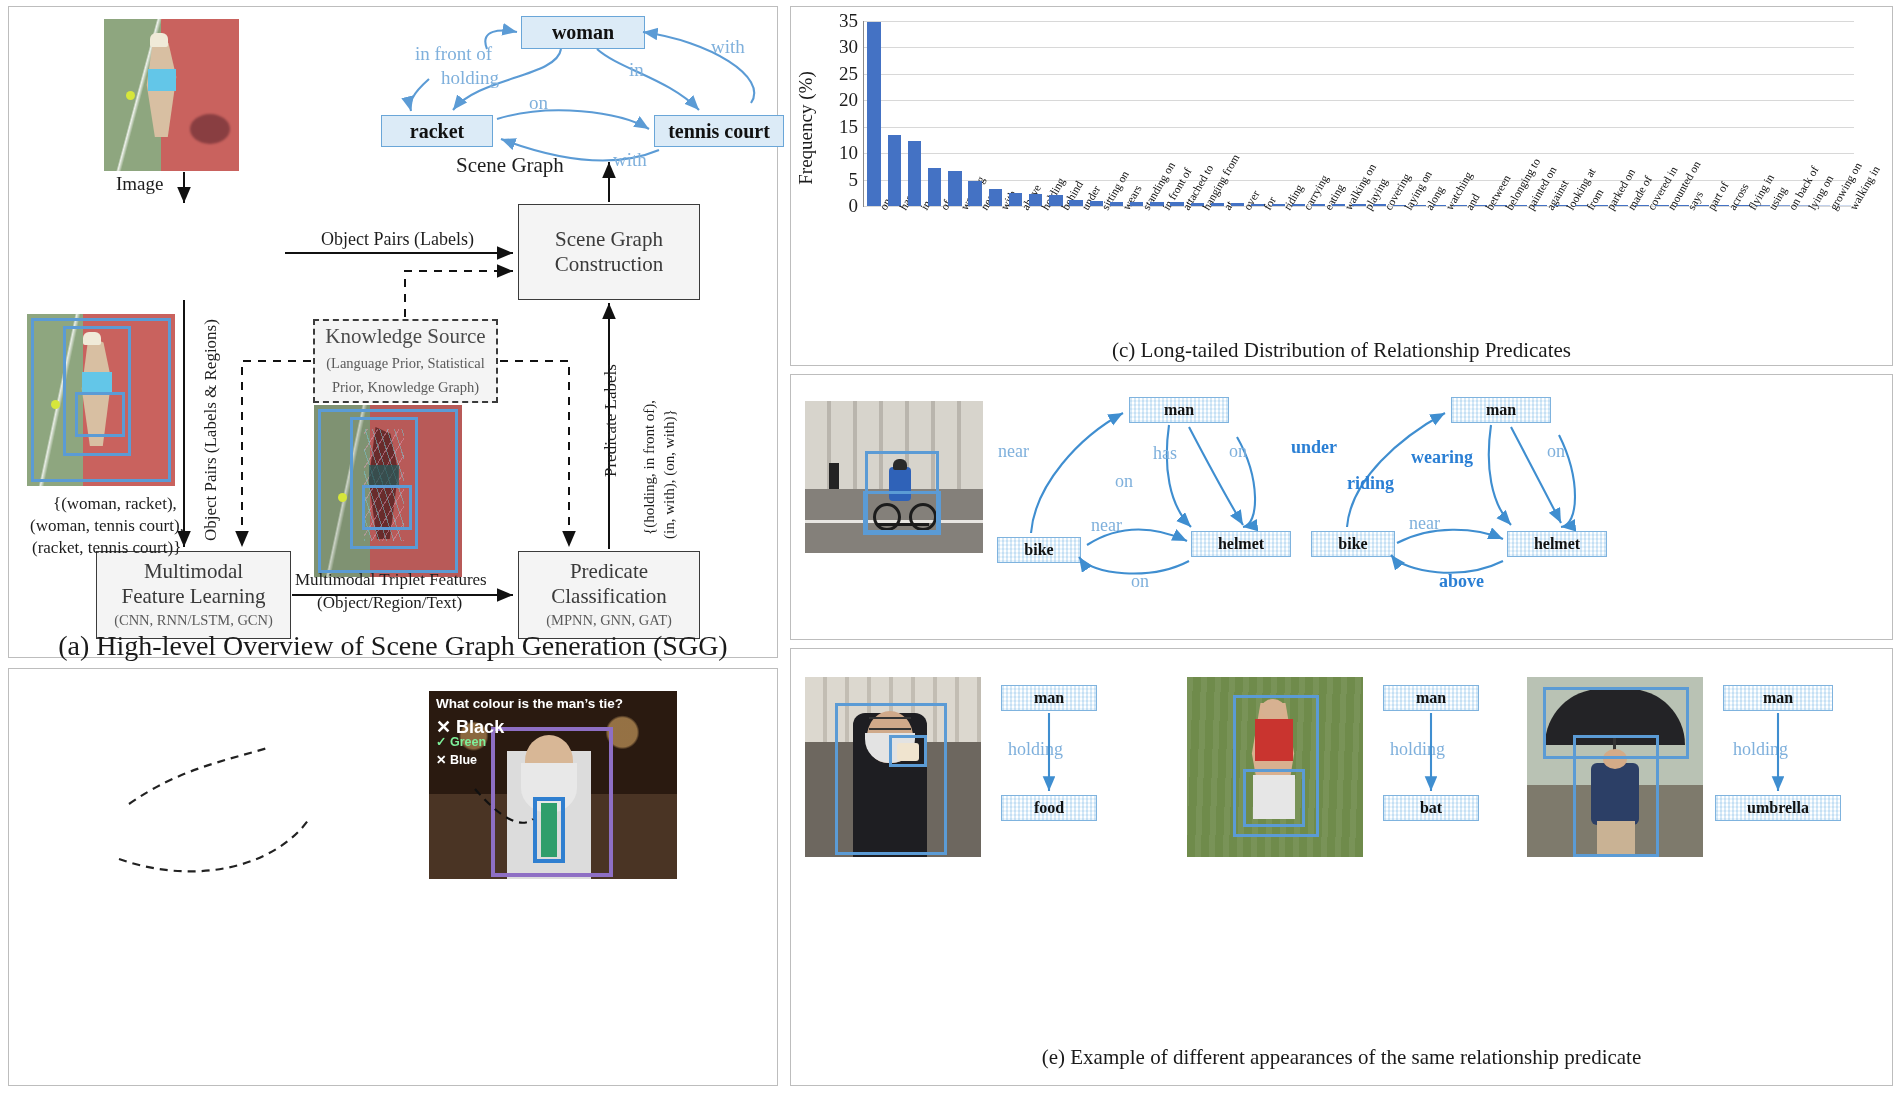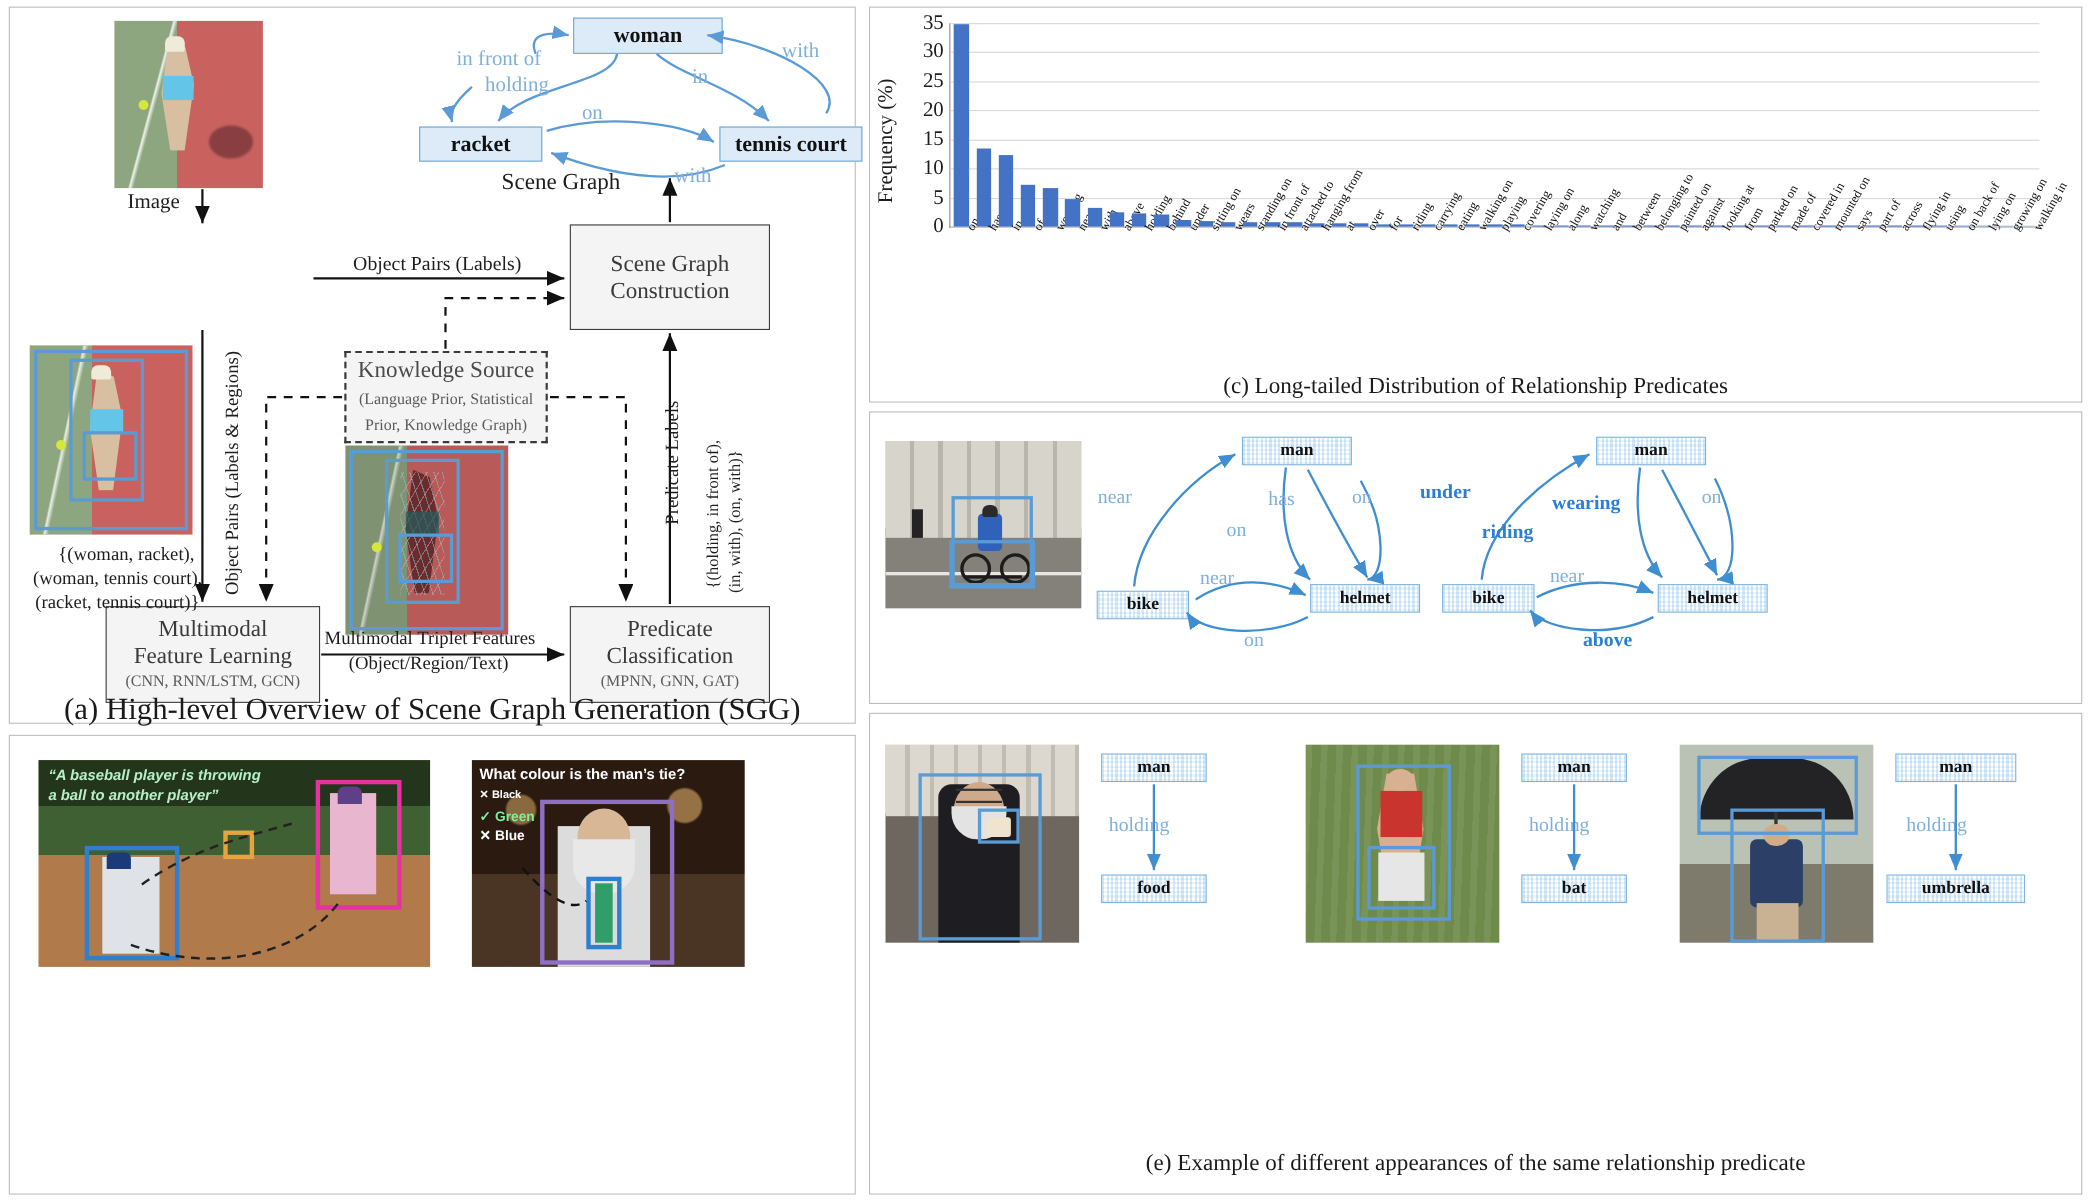--- a/index.html
+++ b/index.html
@@ -64,21 +64,21 @@
     <div style="position:absolute;left:40px;top:18px;width:34px;height:100px;background:#d8bfa2;
          clip-path:polygon(28% 0,72% 6%,95% 40%,70% 100%,32% 100%,8% 48%);"></div>
     <div style="position:absolute;left:46px;top:14px;width:18px;height:14px;background:#f0ead8;border-radius:6px 6px 2px 2px;"></div>
     <div style="position:absolute;left:44px;top:50px;width:28px;height:22px;background:#63c6e8;"></div>
     <div style="position:absolute;left:22px;top:72px;width:9px;height:9px;border-radius:50%;background:#d6e63a;"></div>
     <div style="position:absolute;left:86px;top:95px;width:40px;height:30px;background:rgba(60,20,30,.45);
          border-radius:50%;filter:blur(1px);"></div>
   </div>
   <div class="alabel" style="left:107px;top:166px;font-size:19px;">Image</div>
 
-  <div class="sgnode" style="left:512px;top:9px;width:136px;height:33px;font-size:20px;">
+  <div class="sgnode" style="left:512px;top:9px;width:124px;height:33px;font-size:20px;">
     <span>woman</span>
   </div>
   <div class="sgnode" style="left:372px;top:108px;width:112px;height:32px;font-size:20px;">
     <span>racket</span>
   </div>
   <div class="sgnode" style="left:645px;top:108px;width:130px;height:32px;font-size:20px;">
     <span>tennis court</span>
   </div>
 
   <svg width="770" height="200" style="z-index:0;">
@@ -200,54 +200,40 @@
   <div class="alabel" style="left:308px;top:586px;font-size:17px;">(Object/Region/Text)</div>
   <div class="vlabel" style="left:592px;top:470px;font-size:17px;transform:rotate(-90deg);">Predicate Labels</div>
   <div class="vlabel" style="left:632px;top:528px;font-size:15px;transform:rotate(-90deg);">{(holding, in front of),</div>
   <div class="vlabel" style="left:652px;top:532px;font-size:15px;transform:rotate(-90deg);">(in, with), (on, with)}</div>
 
   <div class="cap" style="left:0;top:623px;font-size:28px;">(a) High-level Overview of Scene Graph Generation (SGG)</div>
 </div>
 
 <div class="panel" style="left:8px;top:668px;width:770px;height:418px;">
 
-  <div class="photo" style="left:26px;top:22px;width:356px;height:188px;
-       background:linear-gradient(180deg,#3f6032 0 46%, #b07a4b 46% 100%);">
-    <div style="position:absolute;left:0;top:0;width:100%;height:100%;
-         background:linear-gradient(180deg,rgba(0,0,0,.45) 0 22%, transparent 22%);"></div>
-    <div style="position:absolute;left:265px;top:30px;width:42px;height:92px;background:#e8b7cf;"></div>
-    <div style="position:absolute;left:272px;top:24px;width:22px;height:16px;background:#5e3f88;border-radius:6px 6px 0 0;"></div>
-    <div style="position:absolute;left:58px;top:88px;width:52px;height:88px;background:#dfe3e8;"></div>
-    <div style="position:absolute;left:62px;top:84px;width:22px;height:15px;background:#1b3a7a;border-radius:5px 5px 0 0;"></div>
-    <div class="bbpink" style="left:252px;top:18px;width:78px;height:118px;"></div>
-    <div class="bbblue2" style="left:42px;top:78px;width:86px;height:104px;"></div>
-    <div class="bborange" style="left:168px;top:64px;width:28px;height:26px;"></div>
-    <div class="vqatxt" style="left:9px;top:6px;font-size:13.5px;font-style:italic;color:#b7f0c8;">“A baseball player is throwing</div>
-    <div class="vqatxt" style="left:9px;top:24px;font-size:13.5px;font-style:italic;color:#b7f0c8;">a ball to another player”</div>
-  </div>
   <svg width="770" height="418">
     <g fill="none" stroke="#222" stroke-width="2.2" stroke-dasharray="8,6">
       <path d="M120,135 C170,100 215,92 262,78"></path>
       <path d="M110,190 C190,218 268,196 300,150"></path>
     </g>
   </svg>
 
   <div class="photo" style="left:420px;top:22px;width:248px;height:188px;
        background:linear-gradient(180deg,#2a1a10 0 55%, #4a3424 55% 100%);">
     <div style="position:absolute;left:0;top:0;width:100%;height:100%;
       background:radial-gradient(circle at 78% 22%, rgba(255,200,120,.5) 0 6%, transparent 7%),
                  radial-gradient(circle at 18% 24%, rgba(255,200,120,.45) 0 5%, transparent 6%);"></div>
     <div style="position:absolute;left:78px;top:60px;width:84px;height:128px;background:#dcdcdc;"></div>
     <div style="position:absolute;left:96px;top:44px;width:48px;height:52px;background:#d8b796;border-radius:50% 50% 45% 45%;"></div>
     <div style="position:absolute;left:92px;top:72px;width:56px;height:50px;background:#e8e8e8;border-radius:0 0 50% 50%;"></div>
     <div style="position:absolute;left:112px;top:112px;width:16px;height:54px;background:#2f9e6b;"></div>
     <div class="bbpurple" style="left:62px;top:36px;width:122px;height:150px;"></div>
     <div class="bbblue2" style="left:104px;top:106px;width:32px;height:66px;"></div>
     <div class="vqatxt" style="left:7px;top:5px;font-size:13.5px;">What colour is the man’s tie?</div>
-    <div class="vqatxt" style="left:7px;top:25px;font-size:10px;">
+    <div class="vqatxt" style="left:7px;top:25px;font-size:18px;">
       <span>✕</span>
       <span>Black</span>
     </div>
     <div class="vqatxt" style="left:7px;top:43px;font-size:12.5px;color:#7ef09a;">
       <span>✓</span>
       <span>Green</span>
     </div>
     <div class="vqatxt" style="left:7px;top:61px;font-size:12.5px;">
       <span>✕</span>
       <span>Blue</span>

